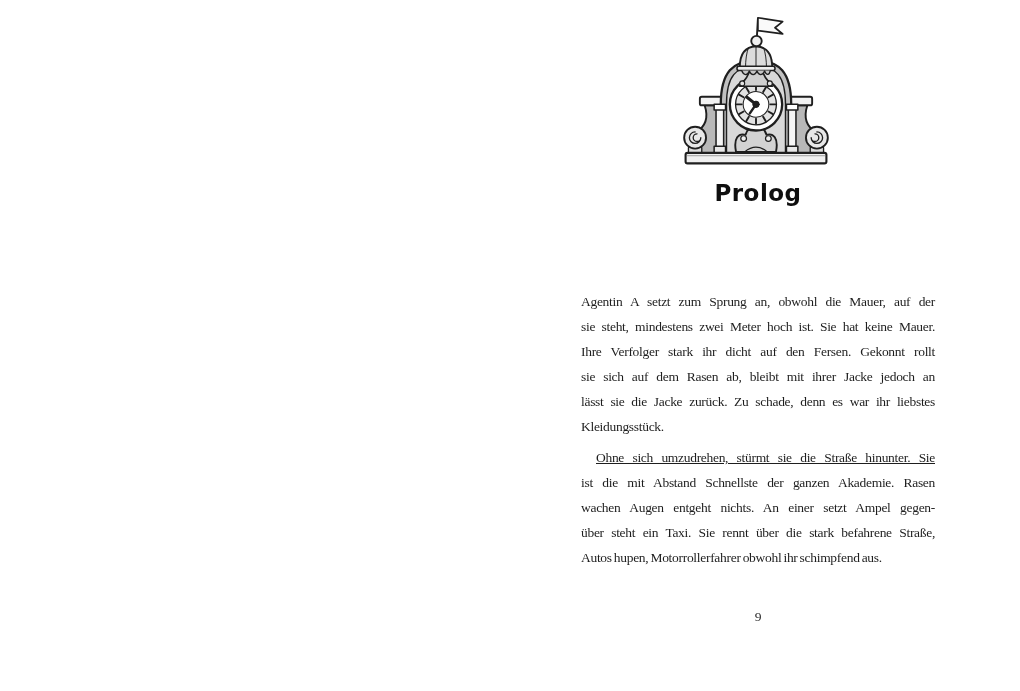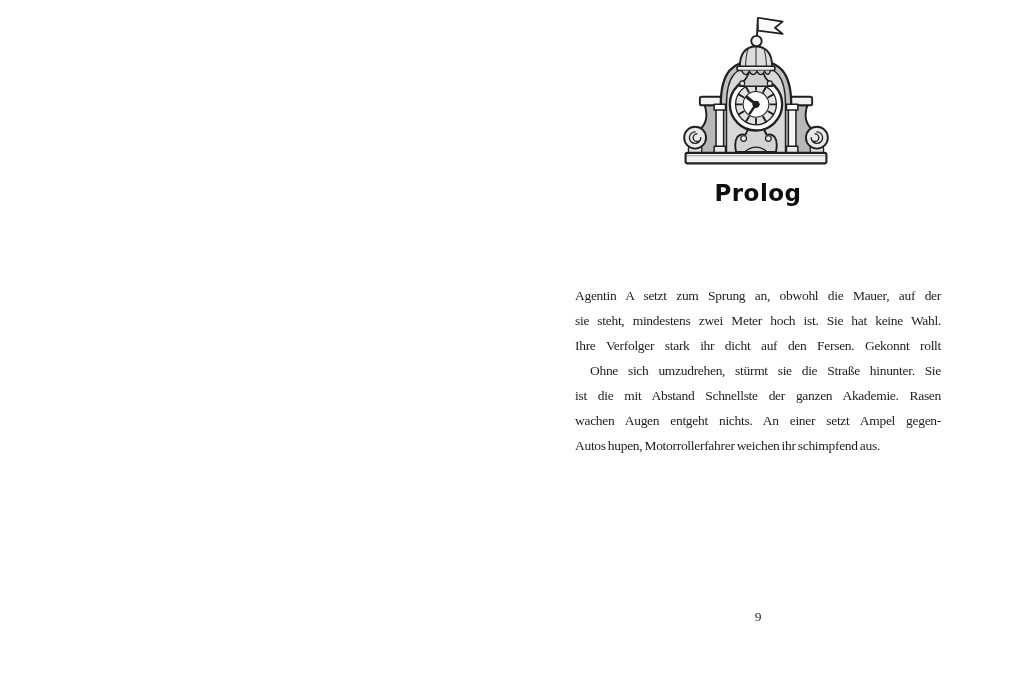--- a/index.html
+++ b/index.html
@@ -49,34 +49,34 @@
     font-size: 23px;
     letter-spacing: 0.5px;
     color: #0f0f0f;
   }
   .text-block {
     position: absolute;
     left: 65px;
     top: 283px;
     width: 366px;
   }
-  .para { margin: 0; padding: 0; }
+  .para { margin: 6px; padding: 0; }
   .line {
     height: 25px;
     line-height: 25px;
     font-size: 13.5px;
     letter-spacing: -0.3px;
     word-spacing: -1px;
     white-space: nowrap;
     text-align: justify;
     text-align-last: justify;
     text-justify: inter-word;
   }
   .line.end { text-align-last: left; }
-  .line.indent { text-indent: 15px; }
+  .line.indent { text-indent: 15px; text-decoration: underline; }
   .page-number {
     position: absolute;
     left: 65px;
     top: 609px;
     width: 366px;
     text-align: center;
     font-size: 13.5px;
     color: #2a2a2a;
   }
 </style>
@@ -160,26 +160,30 @@
           <line x1="13" y1="150" x2="157" y2="150" stroke="#9a9a9a" stroke-width="1"></line>
         </g>
       </svg>
     </div>
 
     <h1 class="chapter-title">Prolog</h1>
 
     <div class="text-block">
       <div class="para">
         <div class="line">Agentin A setzt zum Sprung an, obwohl die Mauer, auf der</div>
-        <div class="line">sie steht, mindestens zwei Meter hoch ist. Sie hat keine Wahl.</div>
+        <div class="line">sie steht, mindestens zwei Meter hoch ist. Sie hat keine Mauer.</div>
         <div class="line">Ihre Verfolger stark ihr dicht auf den Fersen. Gekonnt rollt</div>
+        <div class="line">sie sich auf dem Rasen ab, bleibt mit ihrer Jacke jedoch an</div>
+        <div class="line">lässt sie die Jacke zurück. Zu schade, denn es war ihr liebstes</div>
+        <div class="line end">Kleidungsstück.</div>
       </div>
       <div class="para">
         <div class="line indent">Ohne sich umzudrehen, stürmt sie die Straße hinunter. Sie</div>
         <div class="line">ist die mit Abstand Schnellste der ganzen Akademie. Rasen</div>
         <div class="line">wachen Augen entgeht nichts. An einer setzt Ampel gegen-</div>
-        <div class="line end">Autos hupen, Motorrollerfahrer weichen ihr schimpfend aus.</div>
+        <div class="line">über steht ein Taxi. Sie rennt über die stark befahrene Straße,</div>
+        <div class="line end">Autos hupen, Motorrollerfahrer obwohl ihr schimpfend aus.</div>
       </div>
     </div>
 
     <div class="page-number">9</div>
   </div>
 </div>
 
 </body></html>

